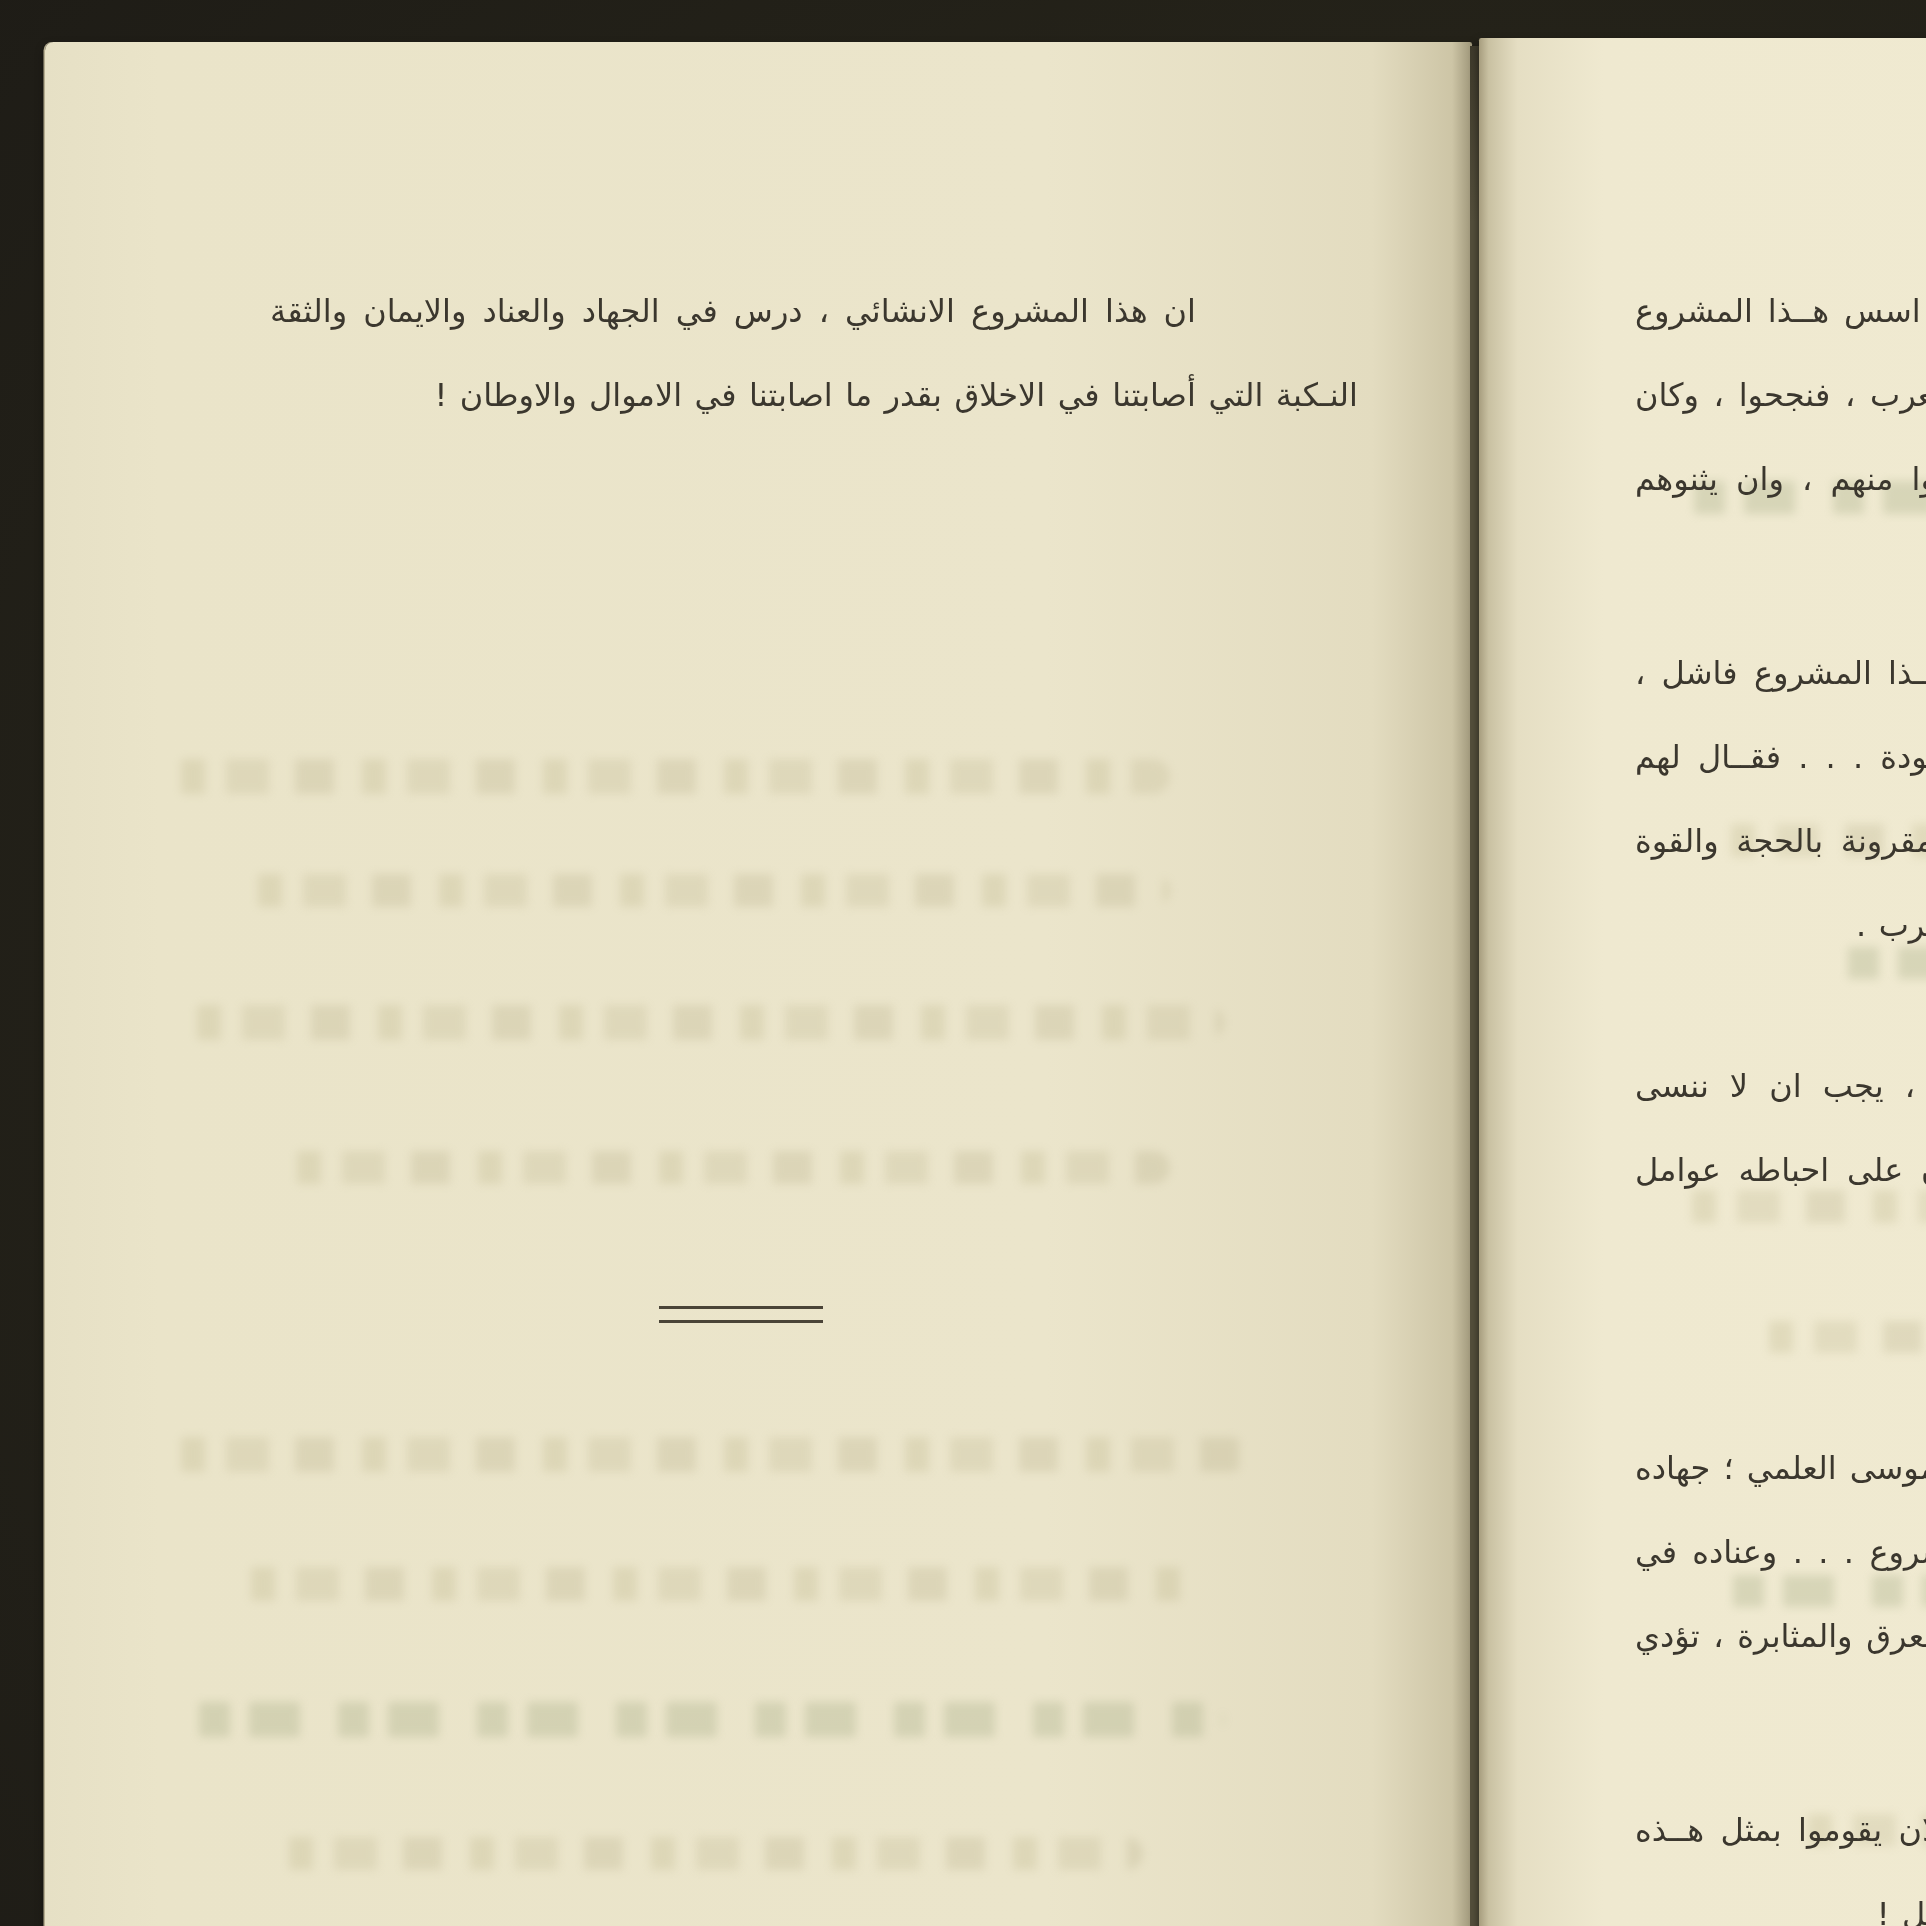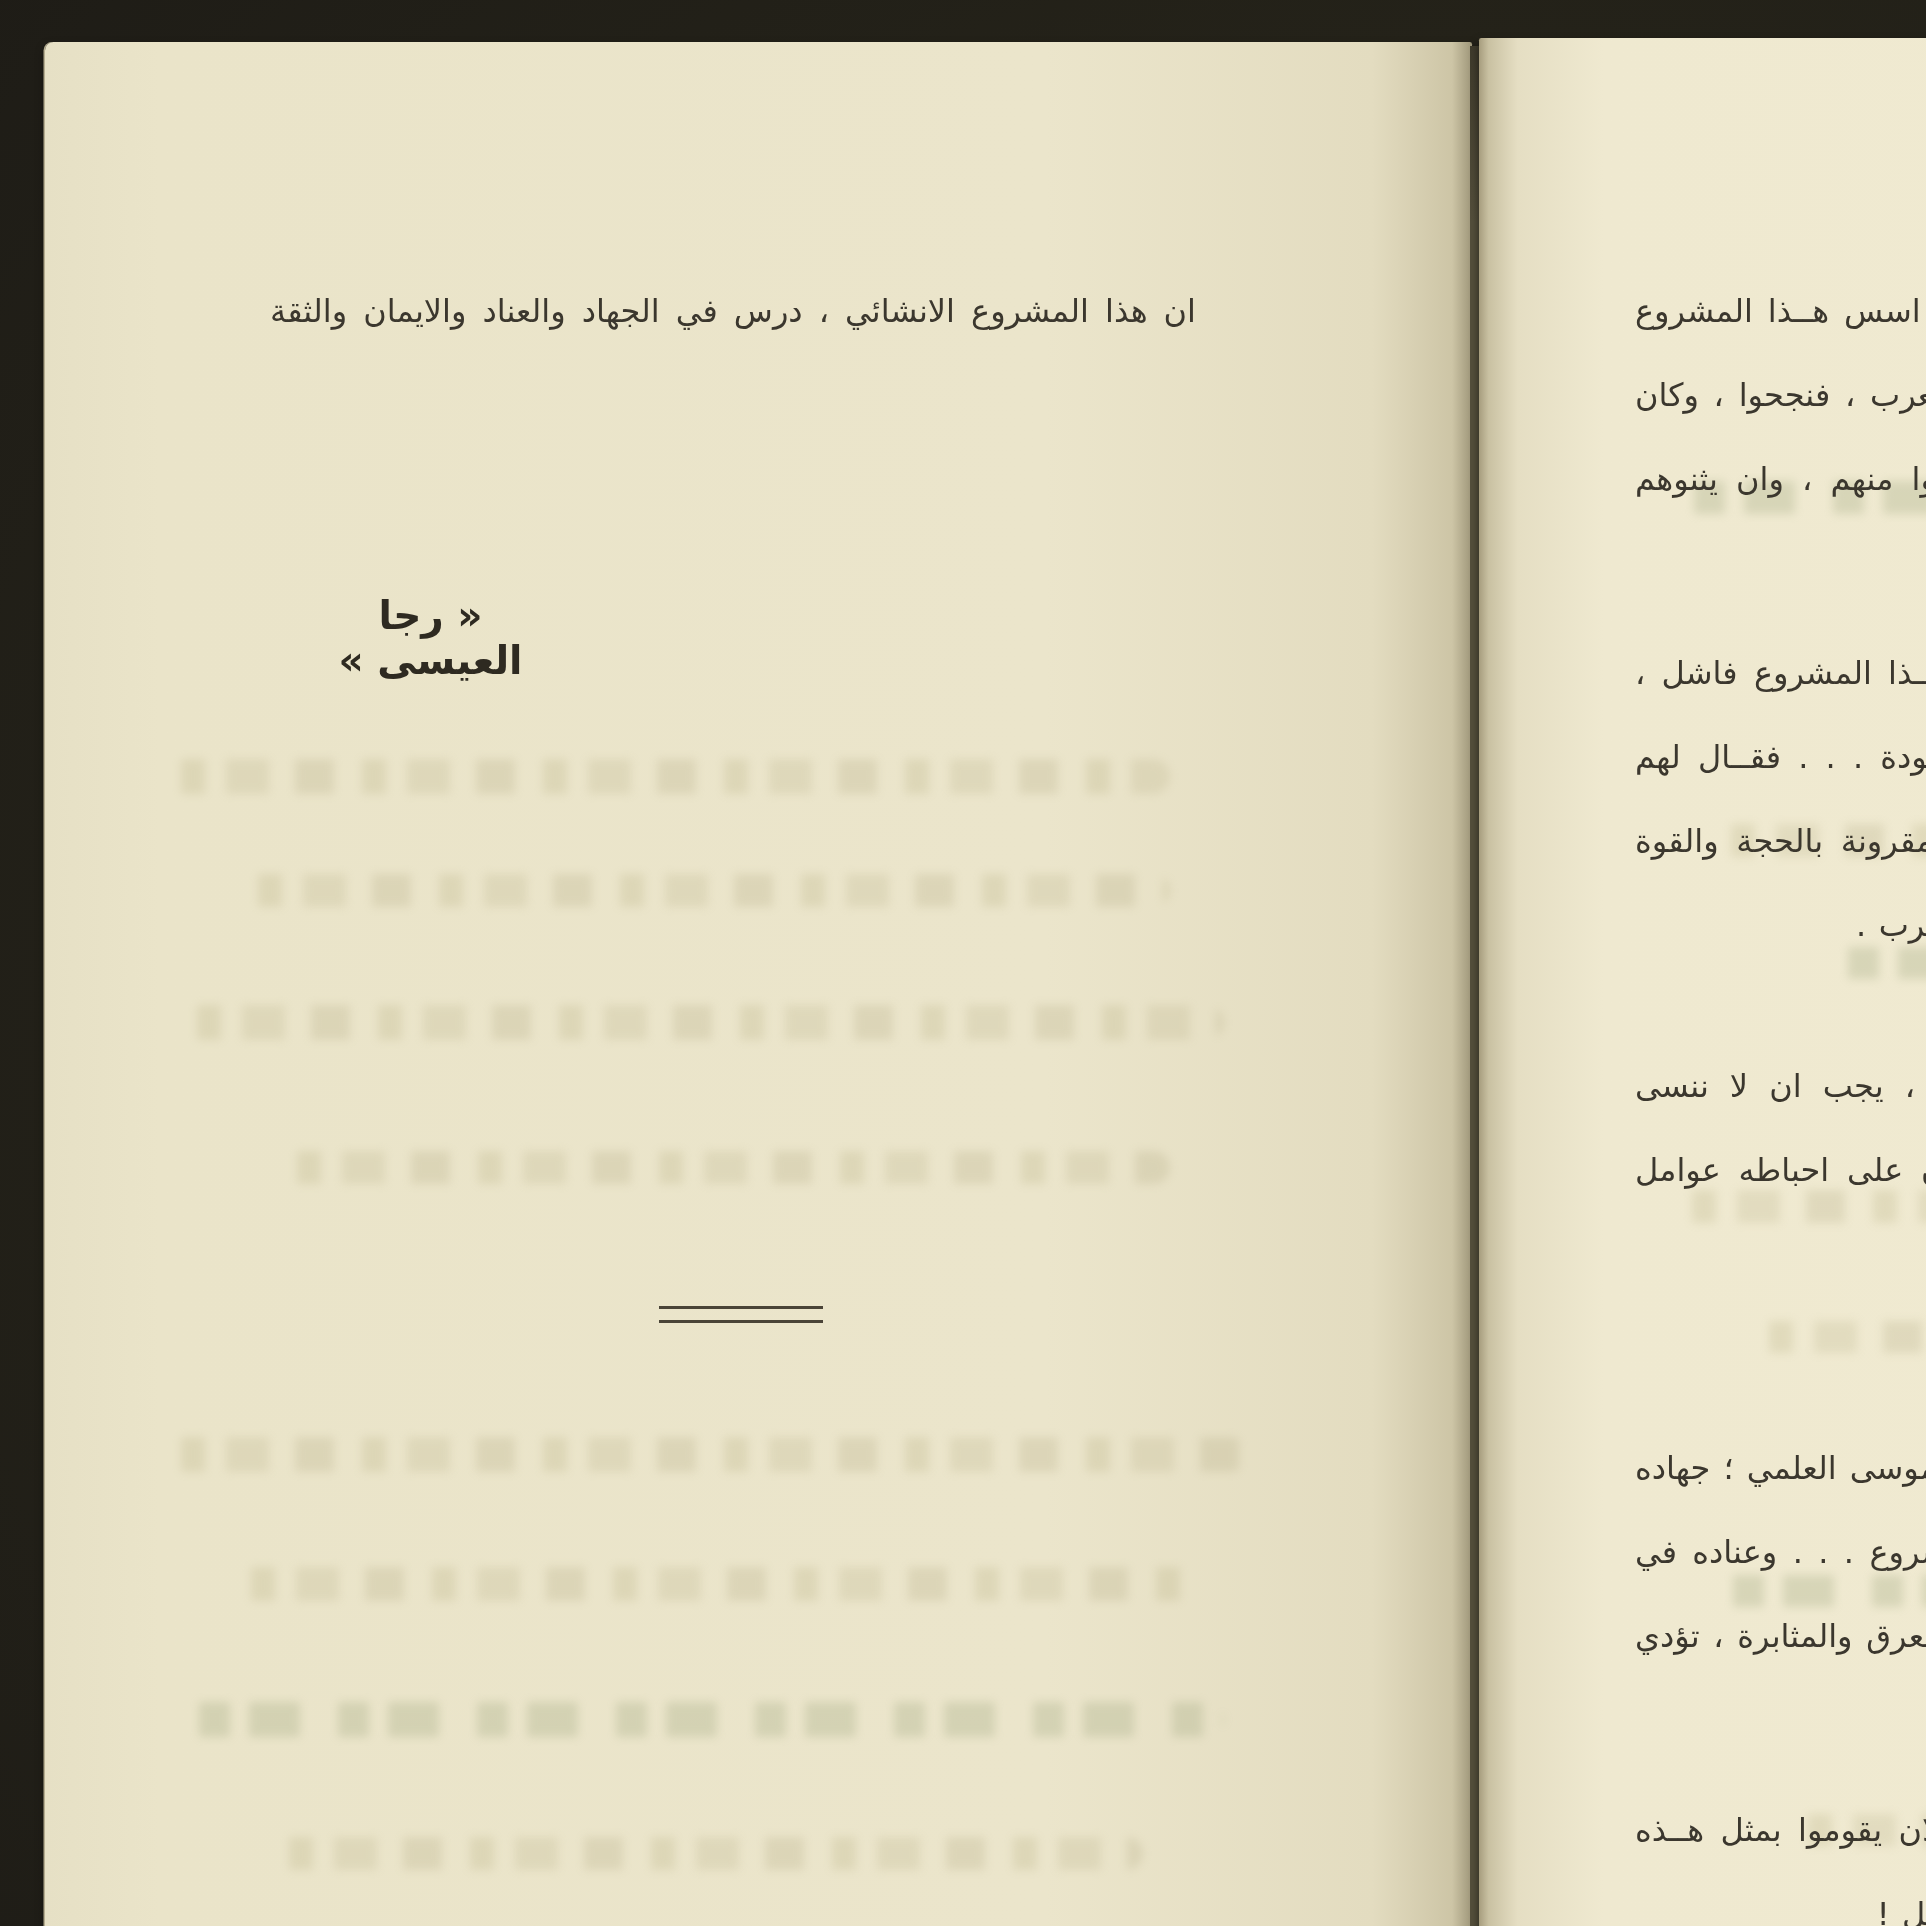--- a/index.html
+++ b/index.html
@@ -62,24 +62,24 @@
     <div class="bleedthrough-mark" style="left:139px;top:963px;width:1040px;height:35px;"></div>
     <div class="bleedthrough-mark" style="left:239px;top:1109px;width:886px;height:33px;"></div>
     <div class="bleedthrough-mark" style="left:123px;top:1395px;width:1079px;height:35px;"></div>
     <div class="bleedthrough-mark" style="left:193px;top:1525px;width:963px;height:34px;"></div>
     <div class="bleedthrough-mark green" style="left:139px;top:1660px;width:1040px;height:35px;"></div>
     <div class="bleedthrough-mark" style="left:231px;top:1795px;width:867px;height:33px;"></div>
 
     <div class="textblock">
       <div class="para">
         <div class="line indent-lg">ان هذا المشروع الانشائي ، درس في الجهاد والعناد والايمان والثقة بالنفس ،</div>
+        <div class="line short">النـكبة التي أصابتنا في الاخلاق بقدر ما اصابتنا في الاموال والاوطان !</div>
       </div>
     </div>
 
-    <div id="signature">« رجا العيسى »</div>
     <div id="double-rule-divider"></div>
 
   </div>
 
   <div id="gutter-shadow"></div>
 
   <div class="page" id="right-page">
     <div class="bleedthrough-mark green" style="left:200px;top:443px;width:578px;height:33px;"></div>
 
     <div class="bleedthrough-mark" style="left:239px;top:786px;width:867px;height:33px;"></div>

